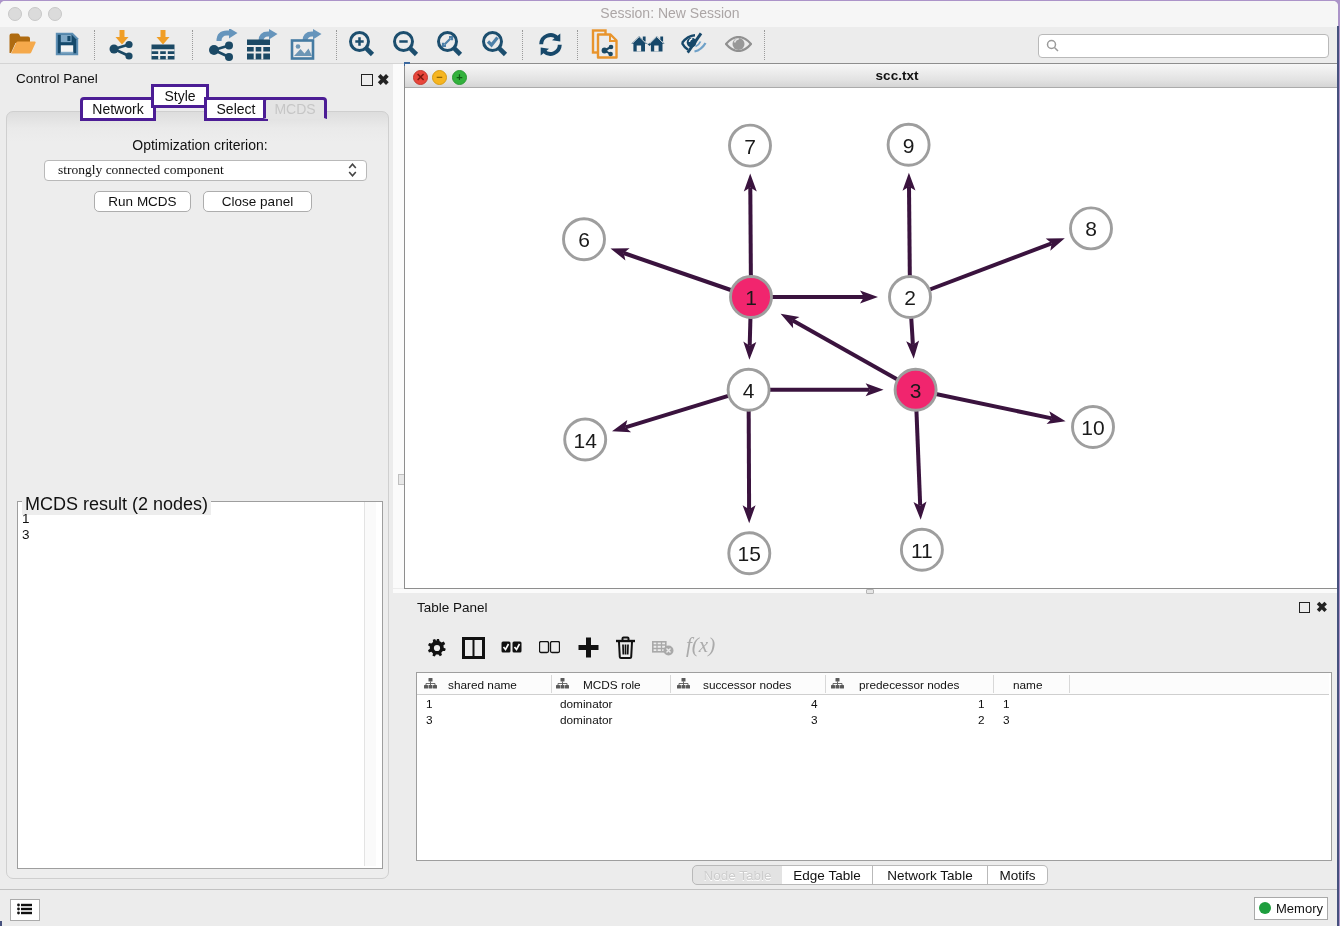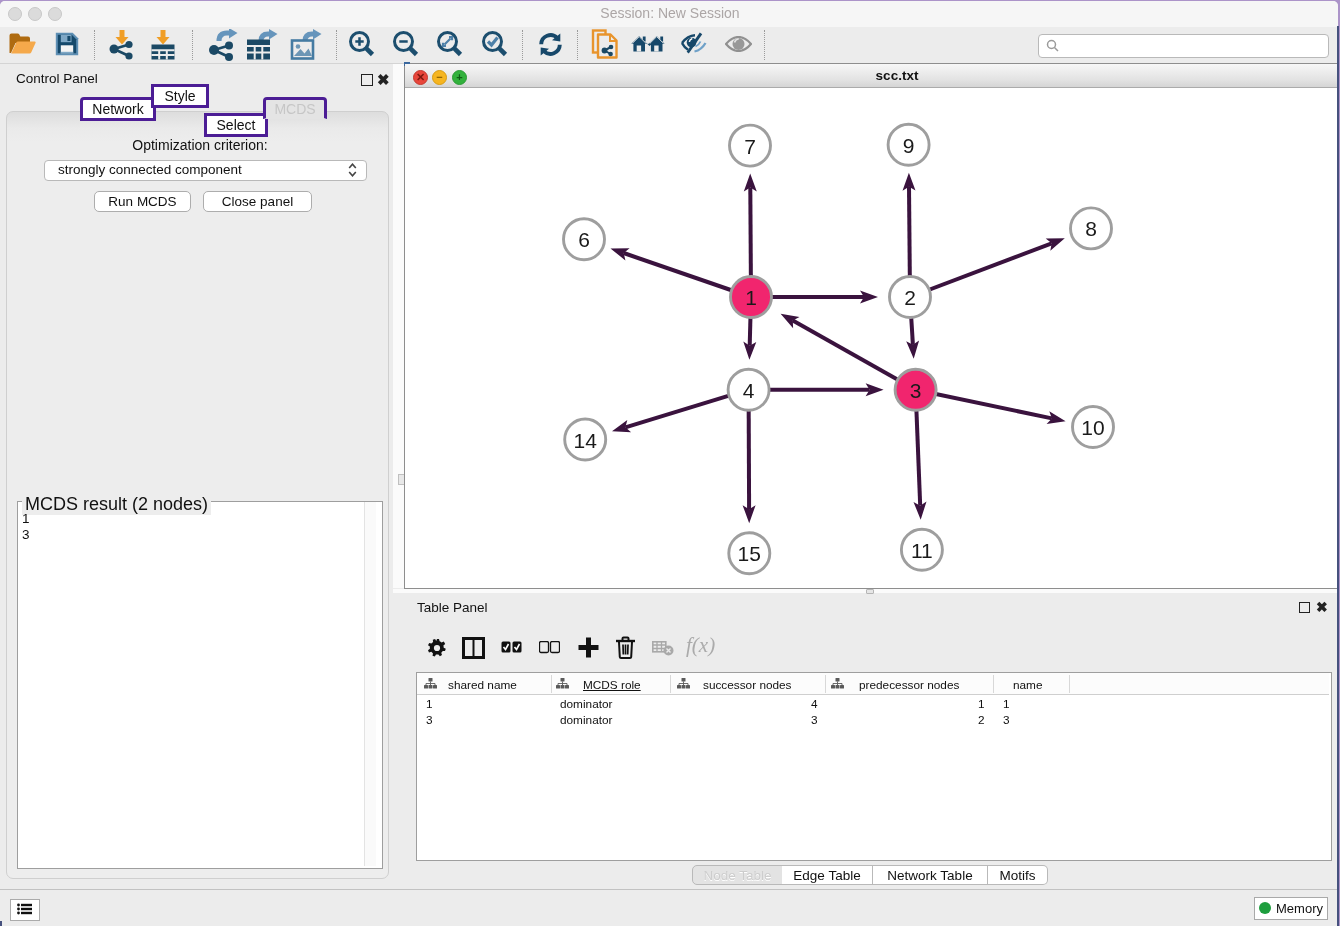--- a/index.html
+++ b/index.html
@@ -205,24 +205,24 @@
     <circle cx="5.5" cy="5.5" r="4" fill="none" stroke="#9a9a9a" stroke-width="1.5"></circle>
     <line x1="8.5" y1="8.5" x2="12" y2="12" stroke="#9a9a9a" stroke-width="1.5"></line>
   </svg>
 
 <div class="abs cp-title">Control Panel</div>
 <div class="abs" style="left:361px;top:74px;width:10px;height:10px;border:1.5px solid #222;"></div>
 <div class="abs" style="left:377px;top:71px;font-size:15px;font-weight:bold;color:#222;">✖</div>
 <div class="abs cp-body"></div>
 <div class="abs tab" style="left:80px;top:97px;width:70px;border-radius:4px 0 0 0;">Network</div>
 <div class="abs tab" style="left:151px;top:84px;width:52px;">Style</div>
-<div class="abs tab" style="left:204px;top:113px;width:58px;">Select</div>
+<div class="abs tab" style="left:204px;top:97px;width:58px;">Select</div>
 <div class="abs tab" style="left:263px;top:97px;width:58px;background:#E4E4E4;color:#C6C6C6;border-radius:4px 4px 0 0;border-bottom:1px solid #E4E4E4;">MCDS</div>
 <div class="abs" style="left:60px;top:137px;width:280px;text-align:center;font-size:14px;color:#111;">Optimization criterion:</div>
-<div class="abs" style="left:44px;top:160px;width:308px;height:18px;background:#fff;border:1px solid #B9B9B9;border-radius:4px;font-size:13.5px;color:#111;padding-top:1px;padding-left:13px;">strongly connected component
+<div class="abs" style="left:44px;top:160px;width:308px;height:18px;background:#fff;border:1px solid #B9B9B9;border-radius:4px;font-size:13.5px;color:#111;padding-top:1px;padding-left:13px;font-family:Liberation Serif, serif;">strongly connected component
 <svg style="position:absolute;right:9px;top:2px;" width="9" height="14" viewBox="0 0 9 14">
       <path d="M1.2 5 L4.5 1.2 L7.8 5" fill="none" stroke="#444" stroke-width="1.6"></path>
       <path d="M1.2 9 L4.5 12.8 L7.8 9" fill="none" stroke="#444" stroke-width="1.6"></path>
     </svg></div>
 <div class="abs btn" style="left:94px;top:191px;width:95px;height:19px;line-height:20px;">Run MCDS</div>
 <div class="abs btn" style="left:203px;top:191px;width:107px;height:19px;line-height:20px;">Close panel</div>
 
 <div class="abs" style="left:17px;top:501px;width:364px;height:366px;border:1px solid #9E9E9E;background:#fff;"></div>
 <div class="abs" style="left:22px;top:494px;background:#EDEDED;padding:0 3px;font-size:18px;color:#111;">MCDS result (2 nodes)</div>
 <div class="abs" style="left:22px;top:511px;font-size:13.5px;color:#111;line-height:16px;">1<br>3</div>
@@ -381,21 +381,21 @@
 <svg class="abs hicon" style="left:831px;top:678px;" width="13" height="11" viewBox="0 0 13 11">
     <g fill="#5a5a5a">
       <rect x="4.5" y="0" width="4" height="3.4" rx="0.5"></rect>
       <rect x="0" y="7" width="4" height="3.4" rx="0.5"></rect>
       <rect x="4.5" y="7" width="4" height="3.4" rx="0.5"></rect>
       <rect x="9" y="7" width="4" height="3.4" rx="0.5"></rect>
       <path d="M6.5 3.4 V5.5 M2 7 V5.5 H11 V7 M6.5 5.5 V7" stroke="#5a5a5a" fill="none" stroke-width="0.9"></path>
     </g>
   </svg>
 <div class="cell" style="left:448px;top:678px;">shared name</div>
-<div class="cell" style="left:583px;top:678px;text-decoration:underline;">MCDS role</div>
+<div class="cell" style="left:583px;top:678px;">MCDS role</div>
 <div class="cell" style="left:703px;top:678px;">successor nodes</div>
 <div class="cell" style="left:859px;top:678px;">predecessor nodes</div>
 <div class="cell" style="left:1013px;top:678px;">name</div>
 
 <div class="cell" style="left:426px;top:697px;">1</div>
 <div class="cell" style="left:560px;top:697px;">dominator</div>
 <div class="cell" style="left:811px;top:697px;">4</div>
 <div class="cell" style="left:978px;top:697px;">1</div>
 <div class="cell" style="left:1003px;top:697px;">1</div>
 <div class="cell" style="left:426px;top:713px;">3</div>

